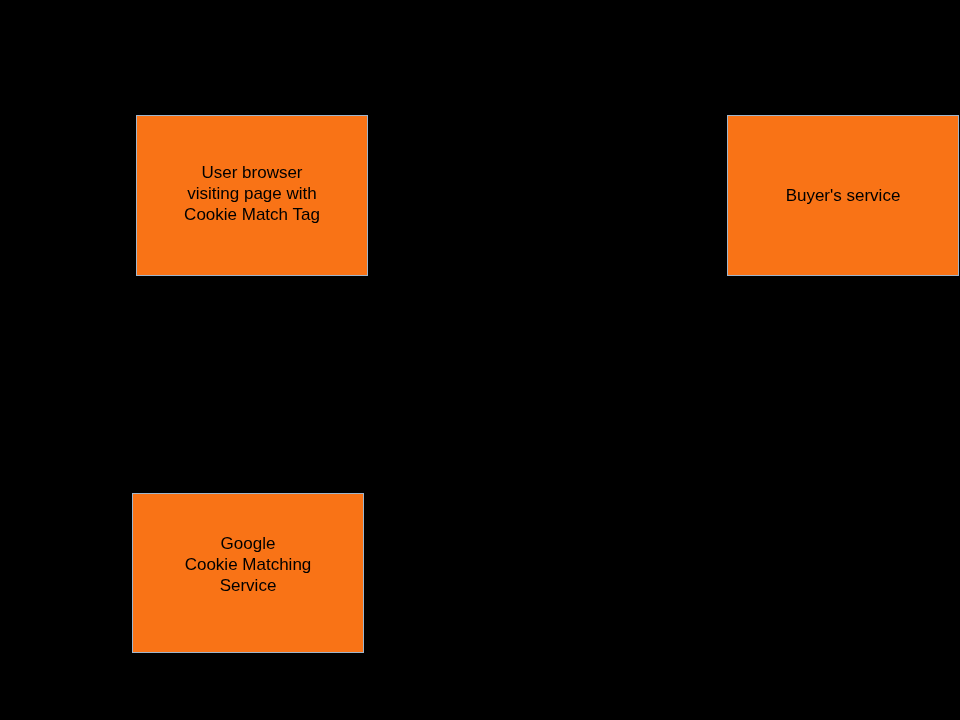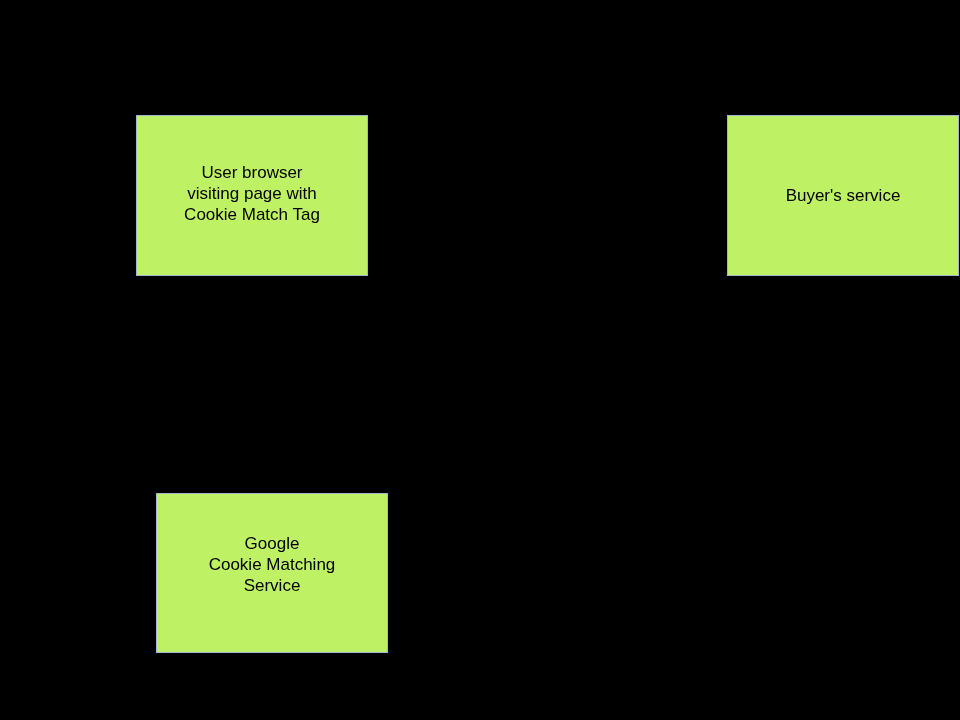--- a/index.html
+++ b/index.html
@@ -12,21 +12,21 @@
     position: relative;
     width: 960px;
     height: 720px;
     background: #000000;
     overflow: hidden;
     font-family: "Liberation Sans", "DejaVu Sans", sans-serif;
   }
   .node {
     position: absolute;
     box-sizing: border-box;
-    background: #bef264;
+    background: #f97316;
     border: 1px solid #9fb6cd;
     display: flex;
     flex-direction: column;
     align-items: center;
     color: #000000;
     font-size: 17px;
     line-height: 21px;
     text-align: center;
     white-space: pre-line;
     user-select: none;
@@ -53,21 +53,21 @@
   #node-buyers-service {
     left: 727px;
     top: 115px;
     width: 232px;
     height: 161px;
     justify-content: center;
   }
 
   
   #node-google-cms {
-    left: 156px;
+    left: 132px;
     top: 493px;
     width: 232px;
     height: 160px;
     justify-content: flex-start;
   }
   #node-google-cms .label {
     margin-top: 39px;
   }
 </style>
 </head>

